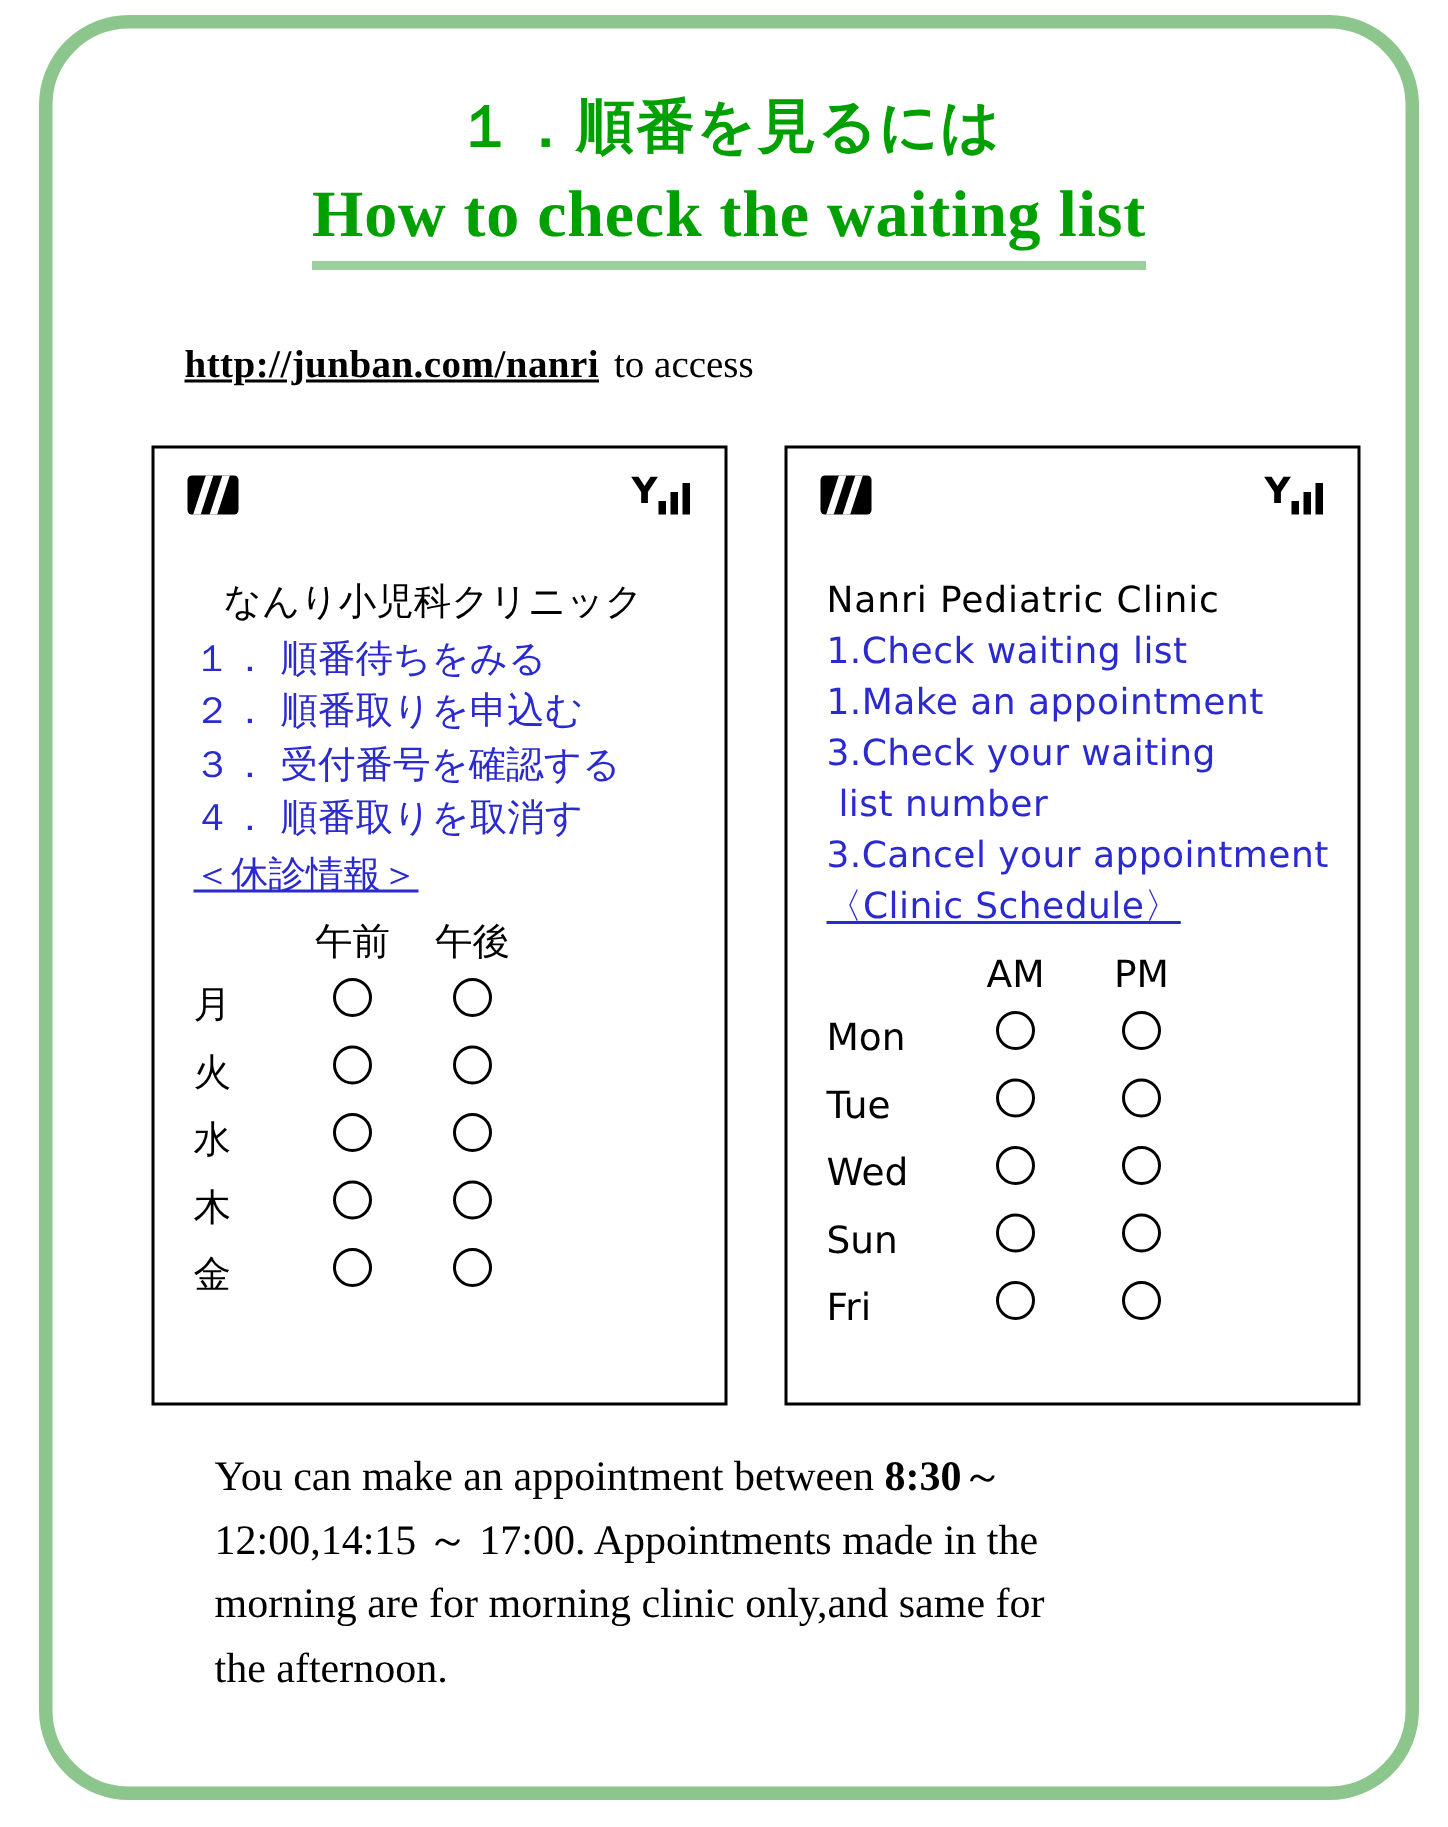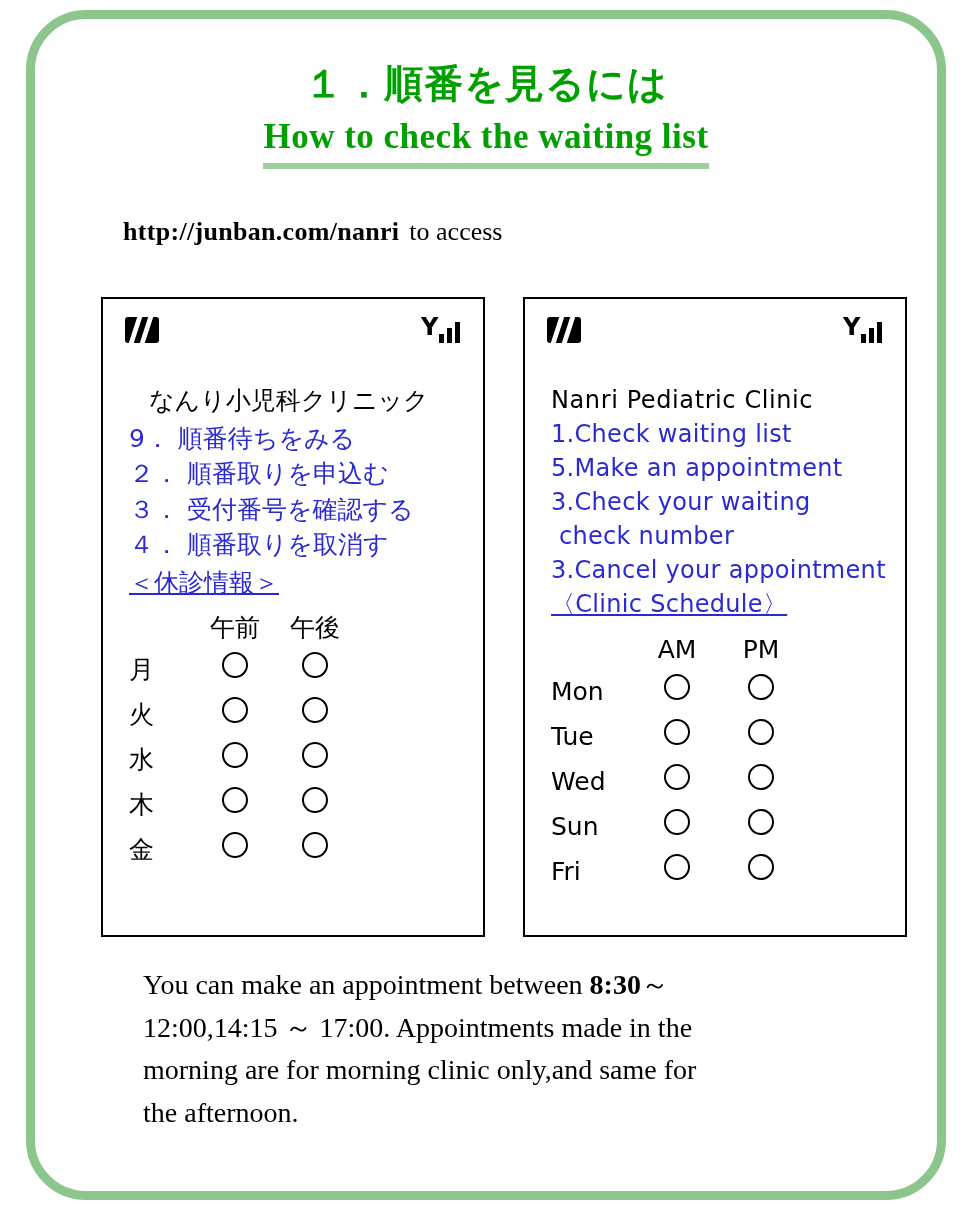--- a/index.html
+++ b/index.html
@@ -40,33 +40,34 @@
 
   .title-en-wrap {
     text-align: center;
     margin-top: 6px;
   }
   .title-en {
     display: inline-block;
     color: #00a000;
     font-family: "Liberation Serif", serif;
     font-weight: bold;
-    font-size: 35px;
+    font-size: 44px;
     letter-spacing: 0.5px;
     border-bottom: 6px solid #9ccf9c;
     padding-bottom: 6px;
   }
 
   .url-line {
     margin: 48px 0 0 88px;
     font-size: 26px;
     font-family: "Liberation Serif", serif;
   }
   .url-link {
     font-weight: bold;
+    text-decoration: underline;
     letter-spacing: 0.3px;
   }
   .url-suffix {
     font-weight: normal;
     margin-left: 10px;
   }
 
   .phones {
     position: absolute;
     left: 66px;
@@ -246,21 +247,21 @@
           </span>
         <span class="signal-icon">
           <span class="ant">Y</span>
           <span class="bar b1"></span>
             <span class="bar b2"></span>
             <span class="bar b3"></span>
         </span>
       </div>
       <div class="phone-body jp-text">
         <div class="jp-clinic">なんり小児科クリニック</div>
-        <div class="jp-menu-item">9． 順番待ちをみる</div>
+        <div class="jp-menu-item">１． 順番待ちをみる</div>
         <div class="jp-menu-item">２． 順番取りを申込む</div>
         <div class="jp-menu-item">３． 受付番号を確認する</div>
         <div class="jp-menu-item">４． 順番取りを取消す</div>
         <div><span class="jp-sched-link">＜休診情報＞</span></div>
 
         <div class="sched sched-left">
           <div class="sched-head">
             <span class="cell-day"></span>
             <span class="cell-col">午前</span>
             <span class="cell-col">午後</span>
@@ -303,23 +304,23 @@
         <span class="signal-icon">
           <span class="ant">Y</span>
           <span class="bar b1"></span>
             <span class="bar b2"></span>
             <span class="bar b3"></span>
         </span>
       </div>
       <div class="phone-body en-text">
         <div class="en-clinic">Nanri Pediatric Clinic</div>
         <div class="en-menu-item">1.Check waiting list</div>
-        <div class="en-menu-item">5.Make an appointment</div>
+        <div class="en-menu-item">1.Make an appointment</div>
         <div class="en-menu-item">3.Check your waiting</div>
-        <div class="en-menu-item"> check number</div>
+        <div class="en-menu-item"> list number</div>
         <div class="en-menu-item">3.Cancel your appointment</div>
         <div><span class="en-sched-link">〈Clinic Schedule〉</span></div>
 
         <div class="sched">
           <div class="sched-head">
             <span class="cell-day"></span>
             <span class="cell-col">AM</span>
             <span class="cell-col">PM</span>
           </div>
           <div class="sched-row">

